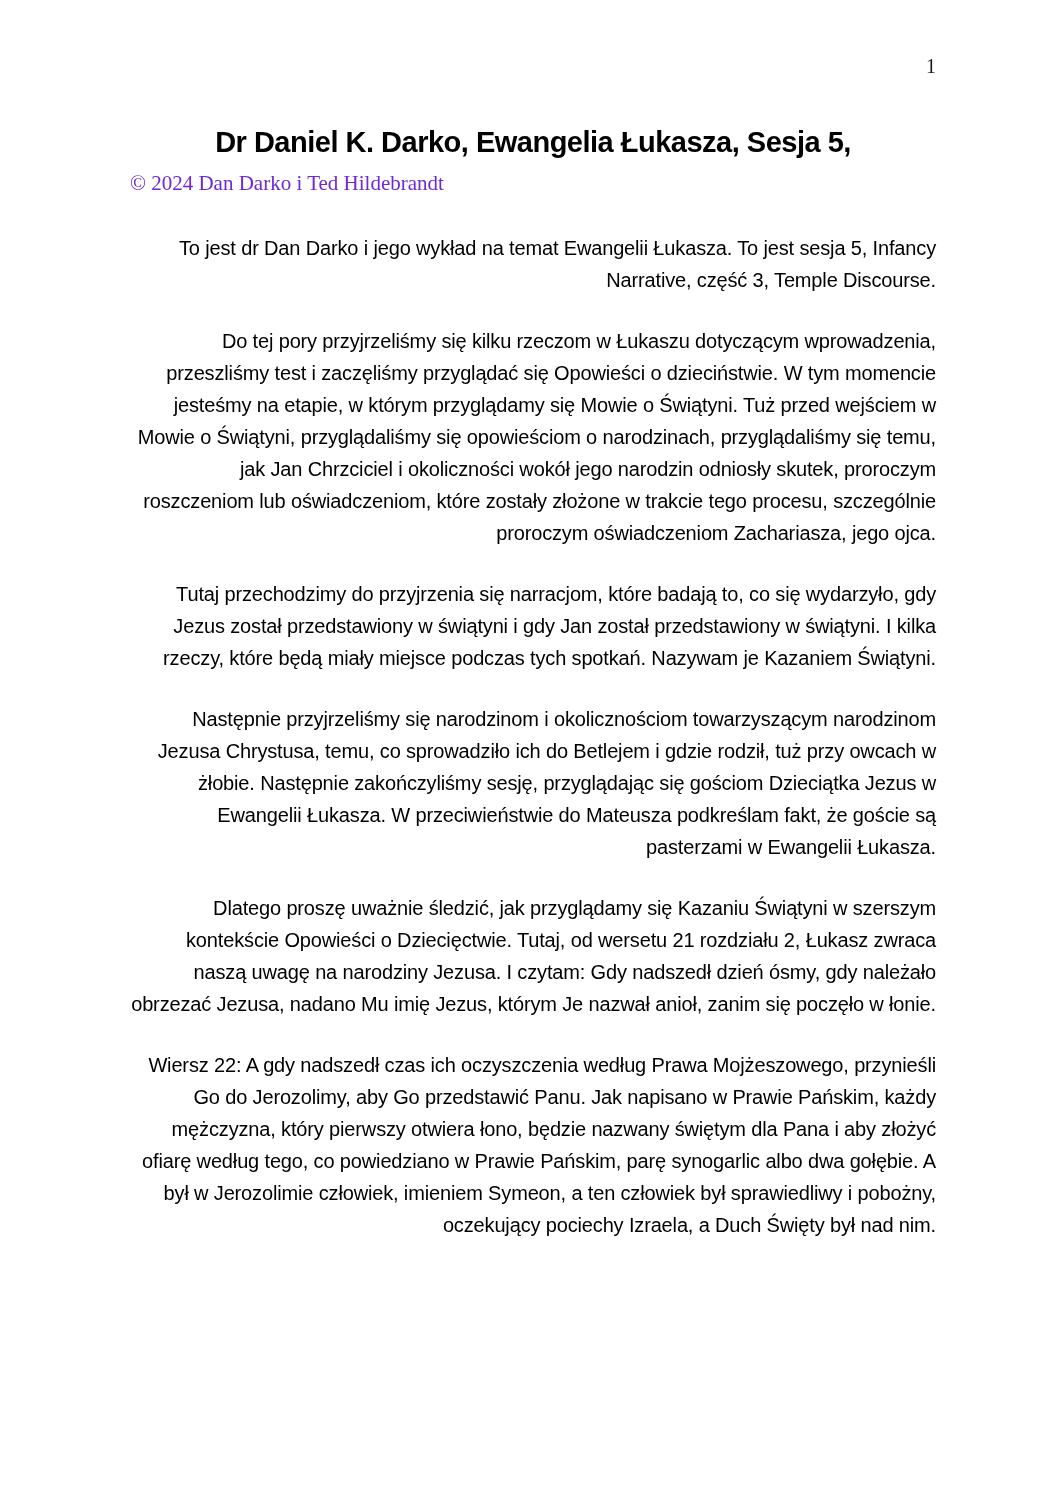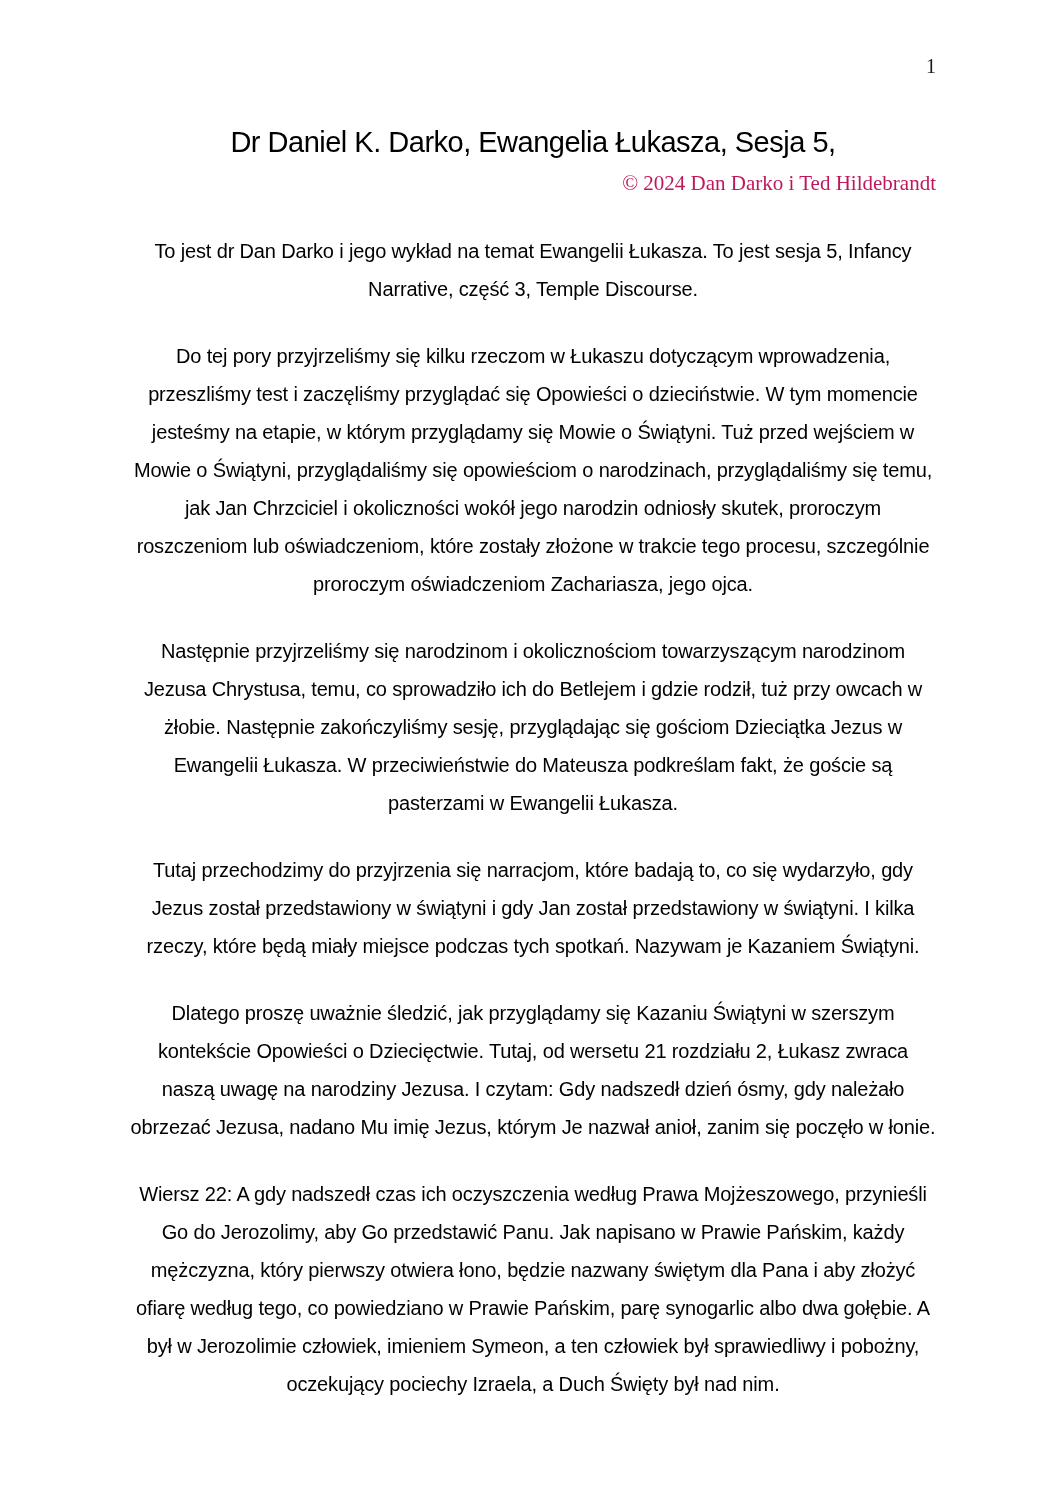--- a/index.html
+++ b/index.html
@@ -21,44 +21,44 @@
   .page-number {
     text-align: right;
     font-family: "Liberation Serif", serif;
     font-size: 20px;
     line-height: 23px;
     color: #1a1a1a;
   }
   .doc-title {
     margin: 40px 0 0 0;
     text-align: center;
-    font-weight: normal;
+    font-weight: bold;
     font-size: 29px;
     line-height: 48px;
     letter-spacing: -0.5px;
     color: #000000;
   }
   .doc-title .title-line {
     display: block;
     white-space: nowrap;
   }
   .copyright {
     margin: 4px 0 0 0;
-    text-align: right;
+    text-align: left;
     font-family: "Liberation Serif", serif;
     font-size: 21px;
     line-height: 26px;
-    color: #be185d;
+    color: #6d28d9;
   }
   .body-text {
     margin-top: 36px;
     font-size: 20px;
-    line-height: 38px;
+    line-height: 32px;
     letter-spacing: -0.15px;
-    text-align: center;
+    text-align: right;
   }
   .body-text p {
     margin: 0 0 29px 0;
   }
 </style>
 </head>
 <body>
 
 <div class="page">
 
@@ -66,19 +66,19 @@
 
   <h1 class="doc-title">
     <span class="title-line">Dr Daniel K. Darko, Ewangelia Łukasza, Sesja 5,</span>
   </h1>
 
   <div class="copyright">© 2024 Dan Darko i Ted Hildebrandt</div>
 
   <div class="body-text">
     <p>To jest dr Dan Darko i jego wykład na temat Ewangelii Łukasza. To jest sesja 5, Infancy Narrative, część 3, Temple Discourse.</p>
     <p>Do tej pory przyjrzeliśmy się kilku rzeczom w Łukaszu dotyczącym wprowadzenia, przeszliśmy test i zaczęliśmy przyglądać się Opowieści o dzieciństwie. W tym momencie jesteśmy na etapie, w którym przyglądamy się Mowie o Świątyni. Tuż przed wejściem w Mowie o Świątyni, przyglądaliśmy się opowieściom o narodzinach, przyglądaliśmy się temu, jak Jan Chrzciciel i okoliczności wokół jego narodzin odniosły skutek, proroczym roszczeniom lub oświadczeniom, które zostały złożone w trakcie tego procesu, szczególnie proroczym oświadczeniom Zachariasza, jego ojca.</p>
+    <p>Tutaj przechodzimy do przyjrzenia się narracjom, które badają to, co się wydarzyło, gdy Jezus został przedstawiony w świątyni i gdy Jan został przedstawiony w świątyni. I kilka rzeczy, które będą miały miejsce podczas tych spotkań. Nazywam je Kazaniem Świątyni.</p>
     <p>Następnie przyjrzeliśmy się narodzinom i okolicznościom towarzyszącym narodzinom Jezusa Chrystusa, temu, co sprowadziło ich do Betlejem i gdzie rodził, tuż przy owcach w żłobie. Następnie zakończyliśmy sesję, przyglądając się gościom Dzieciątka Jezus w Ewangelii Łukasza. W przeciwieństwie do Mateusza podkreślam fakt, że goście są pasterzami w Ewangelii Łukasza.</p>
-    <p>Tutaj przechodzimy do przyjrzenia się narracjom, które badają to, co się wydarzyło, gdy Jezus został przedstawiony w świątyni i gdy Jan został przedstawiony w świątyni. I kilka rzeczy, które będą miały miejsce podczas tych spotkań. Nazywam je Kazaniem Świątyni.</p>
     <p>Dlatego proszę uważnie śledzić, jak przyglądamy się Kazaniu Świątyni w szerszym kontekście Opowieści o Dziecięctwie. Tutaj, od wersetu 21 rozdziału 2, Łukasz zwraca naszą uwagę na narodziny Jezusa. I czytam: Gdy nadszedł dzień ósmy, gdy należało obrzezać Jezusa, nadano Mu imię Jezus, którym Je nazwał anioł, zanim się poczęło w łonie.</p>
     <p>Wiersz 22: A gdy nadszedł czas ich oczyszczenia według Prawa Mojżeszowego, przynieśli Go do Jerozolimy, aby Go przedstawić Panu. Jak napisano w Prawie Pańskim, każdy mężczyzna, który pierwszy otwiera łono, będzie nazwany świętym dla Pana i aby złożyć ofiarę według tego, co powiedziano w Prawie Pańskim, parę synogarlic albo dwa gołębie. A był w Jerozolimie człowiek, imieniem Symeon, a ten człowiek był sprawiedliwy i pobożny, oczekujący pociechy Izraela, a Duch Święty był nad nim.</p>
   </div>
 
 </div>
 
 </body></html>

